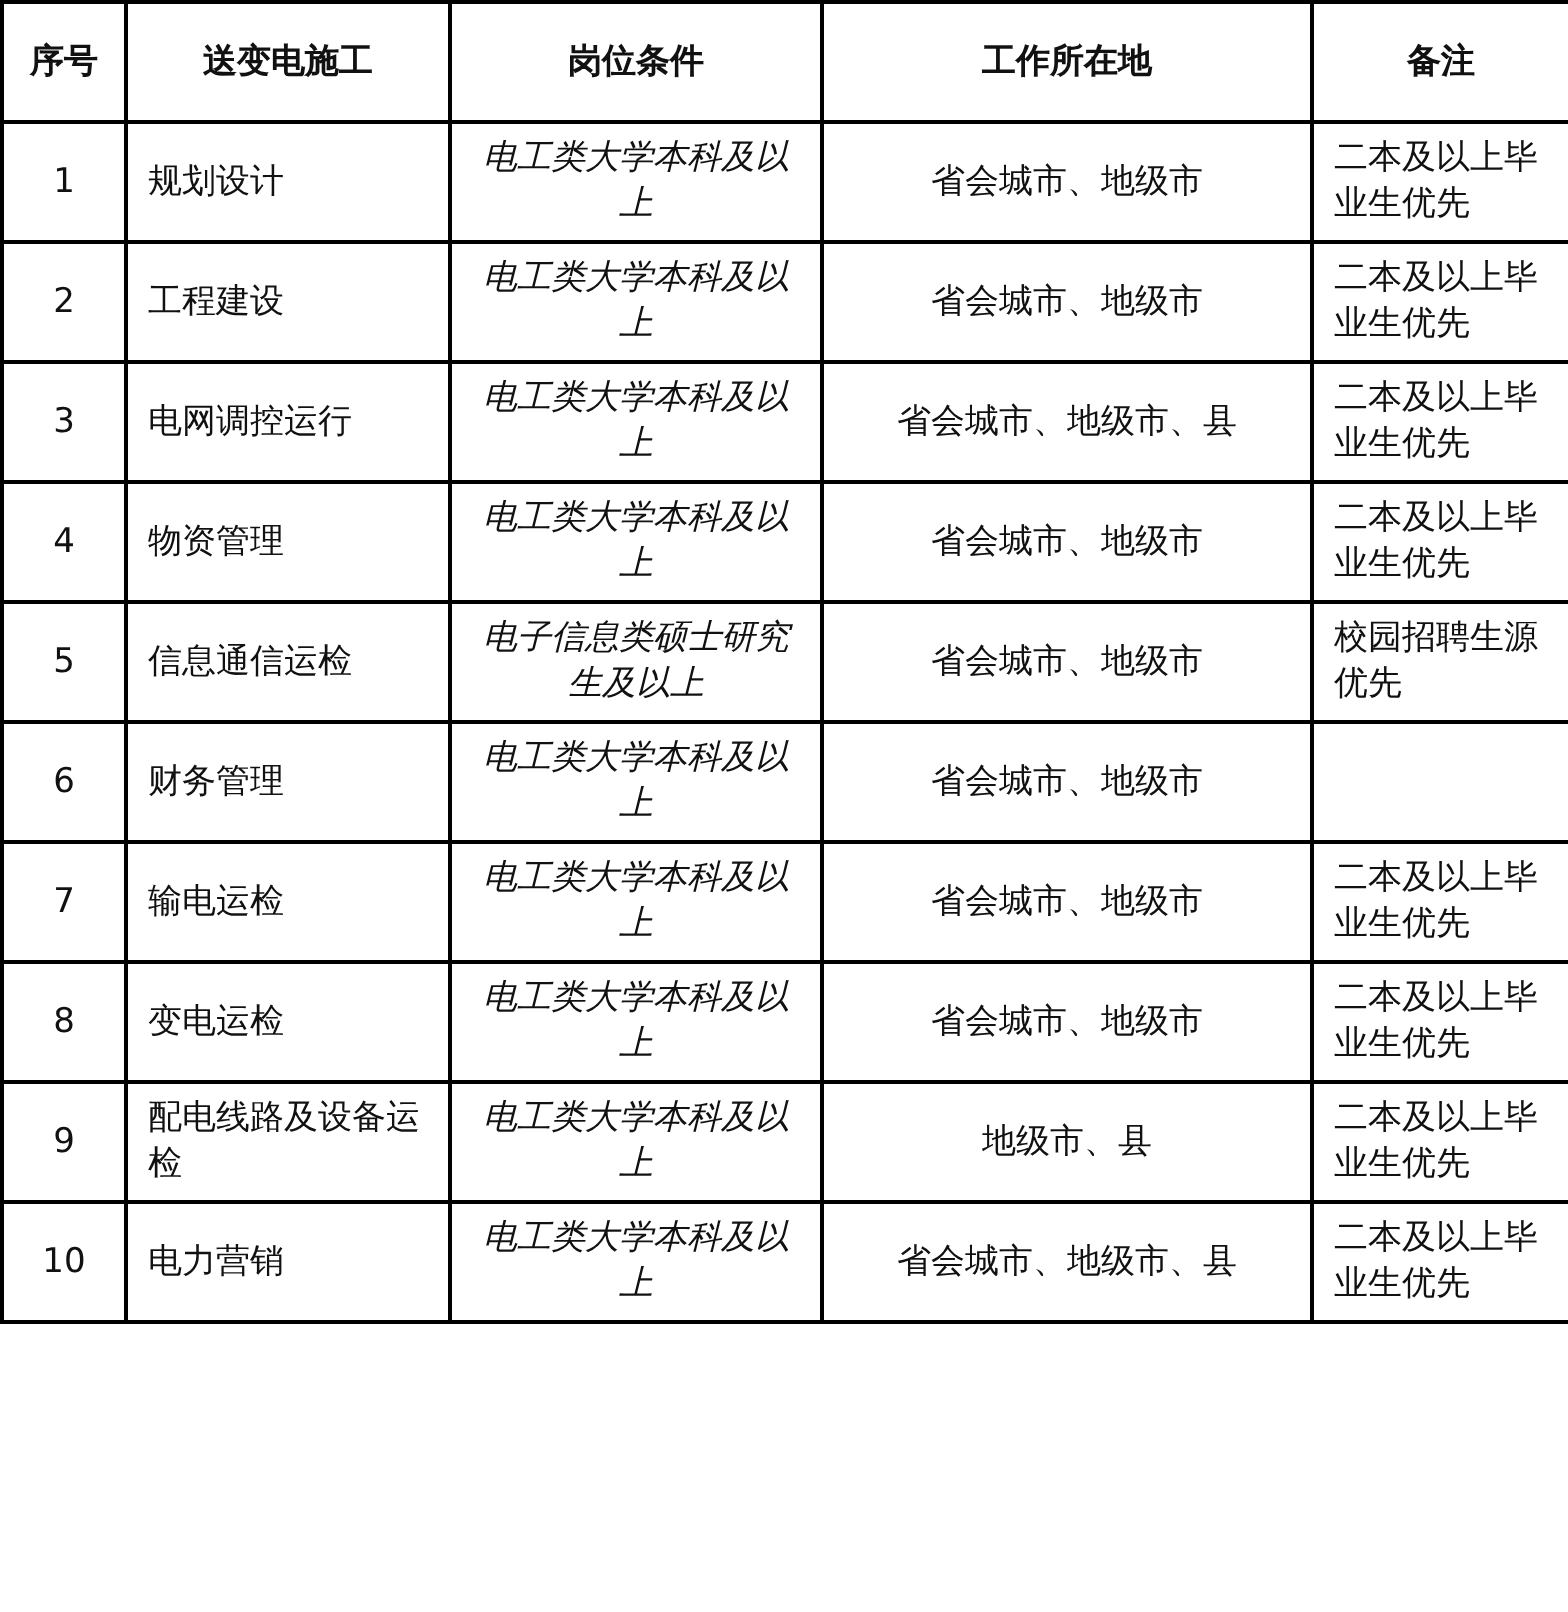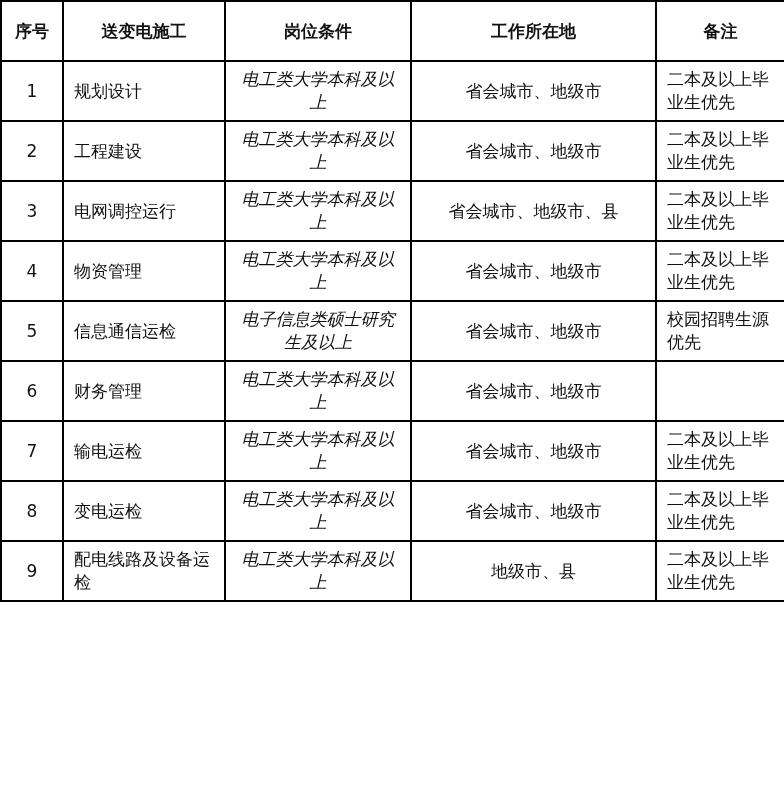--- a/index.html
+++ b/index.html
@@ -109,14 +109,21 @@
       <td class="c-loc">省会城市、地级市</td>
       <td class="c-note">二本及以上毕业生优先</td>
     </tr>
     <tr>
       <td class="c-no">9</td>
       <td class="c-pos">配电线路及设备运检</td>
       <td class="c-req">电工类大学本科及以上</td>
       <td class="c-loc">地级市、县</td>
       <td class="c-note">二本及以上毕业生优先</td>
     </tr>
+    <tr>
+      <td class="c-no">10</td>
+      <td class="c-pos">电力营销</td>
+      <td class="c-req">电工类大学本科及以上</td>
+      <td class="c-loc">省会城市、地级市、县</td>
+      <td class="c-note">二本及以上毕业生优先</td>
+    </tr>
   </tbody>
 </table>
 
 </body></html>

